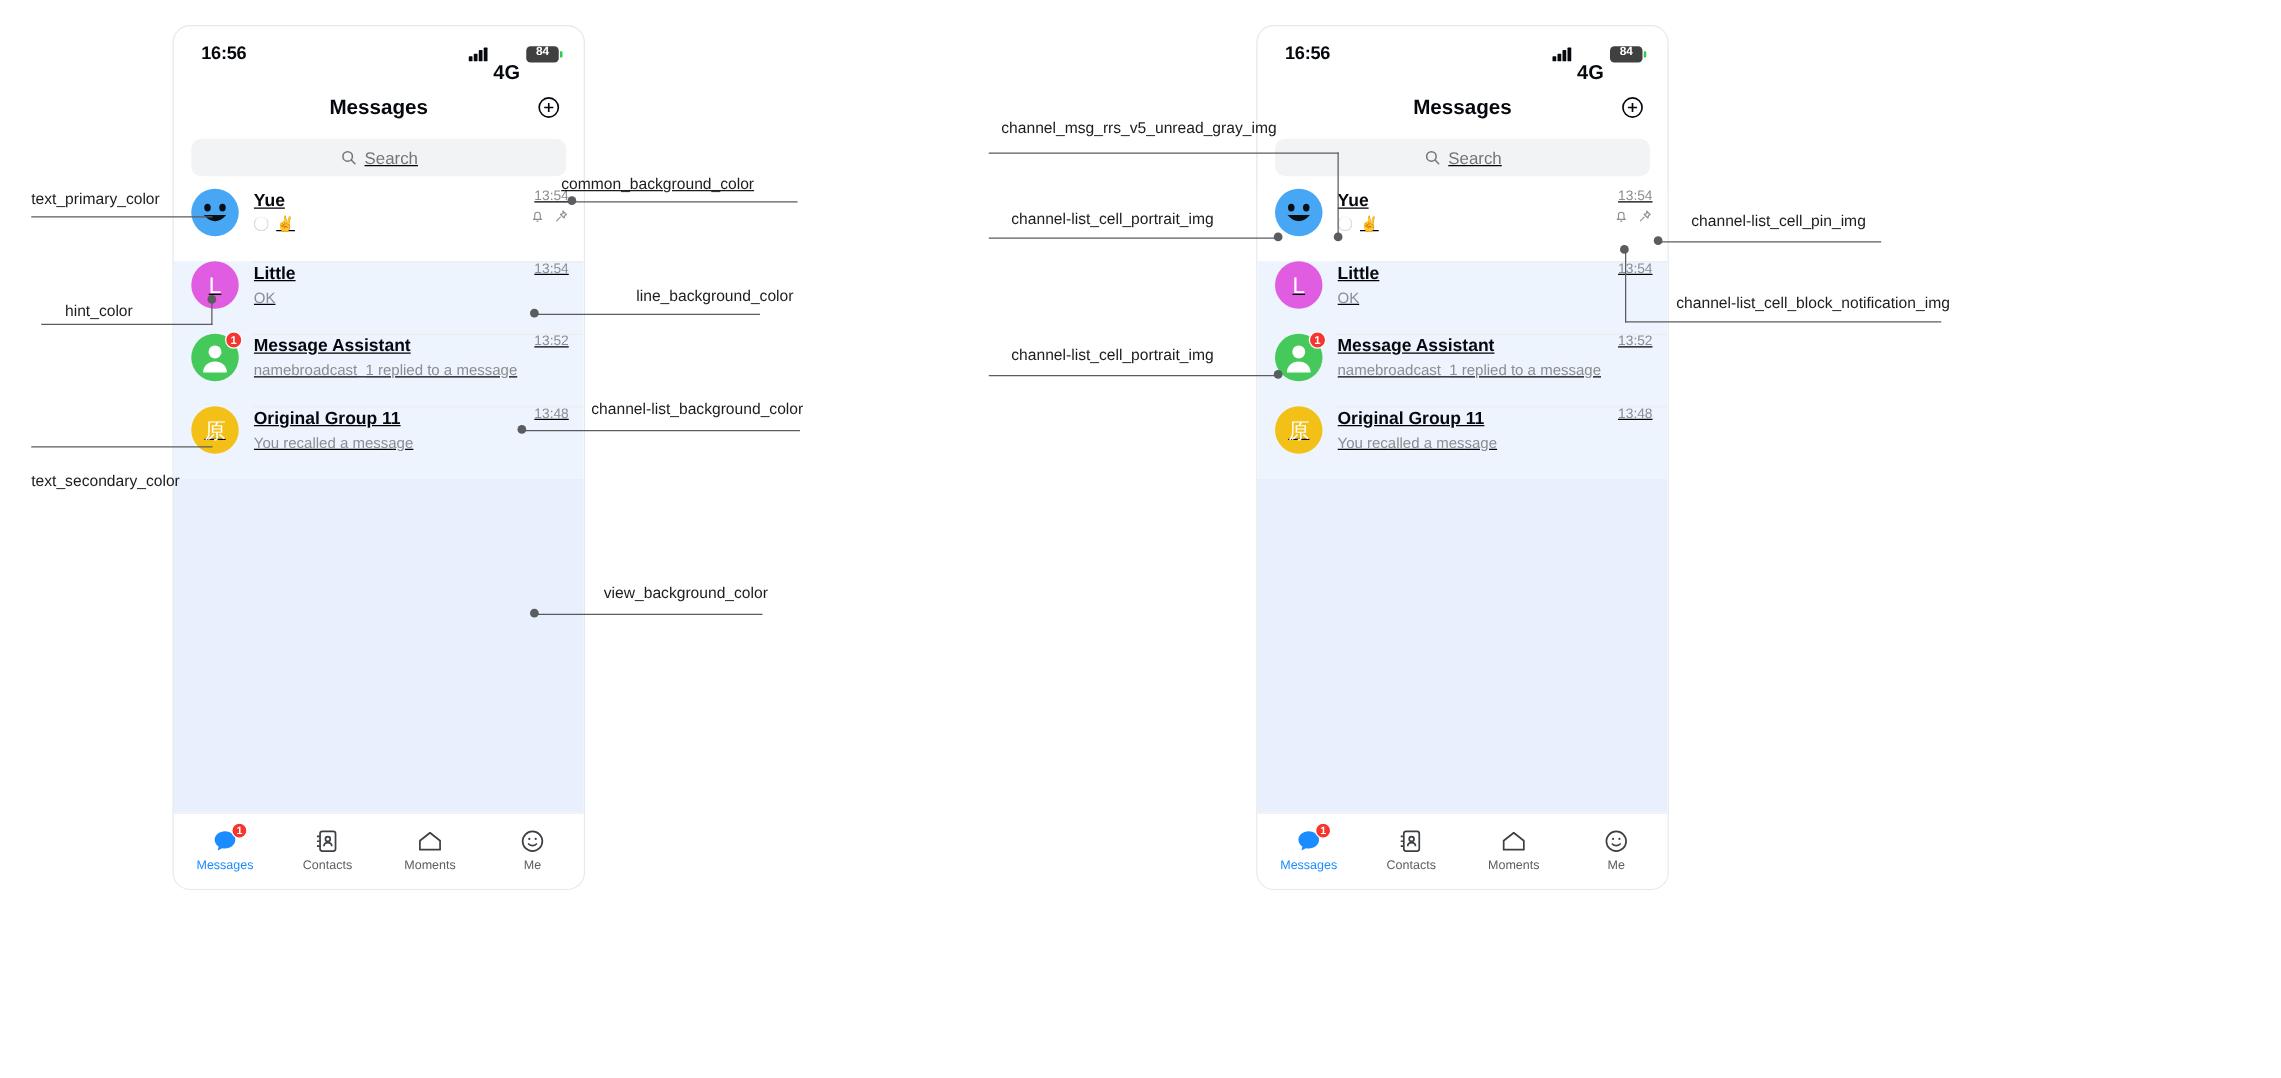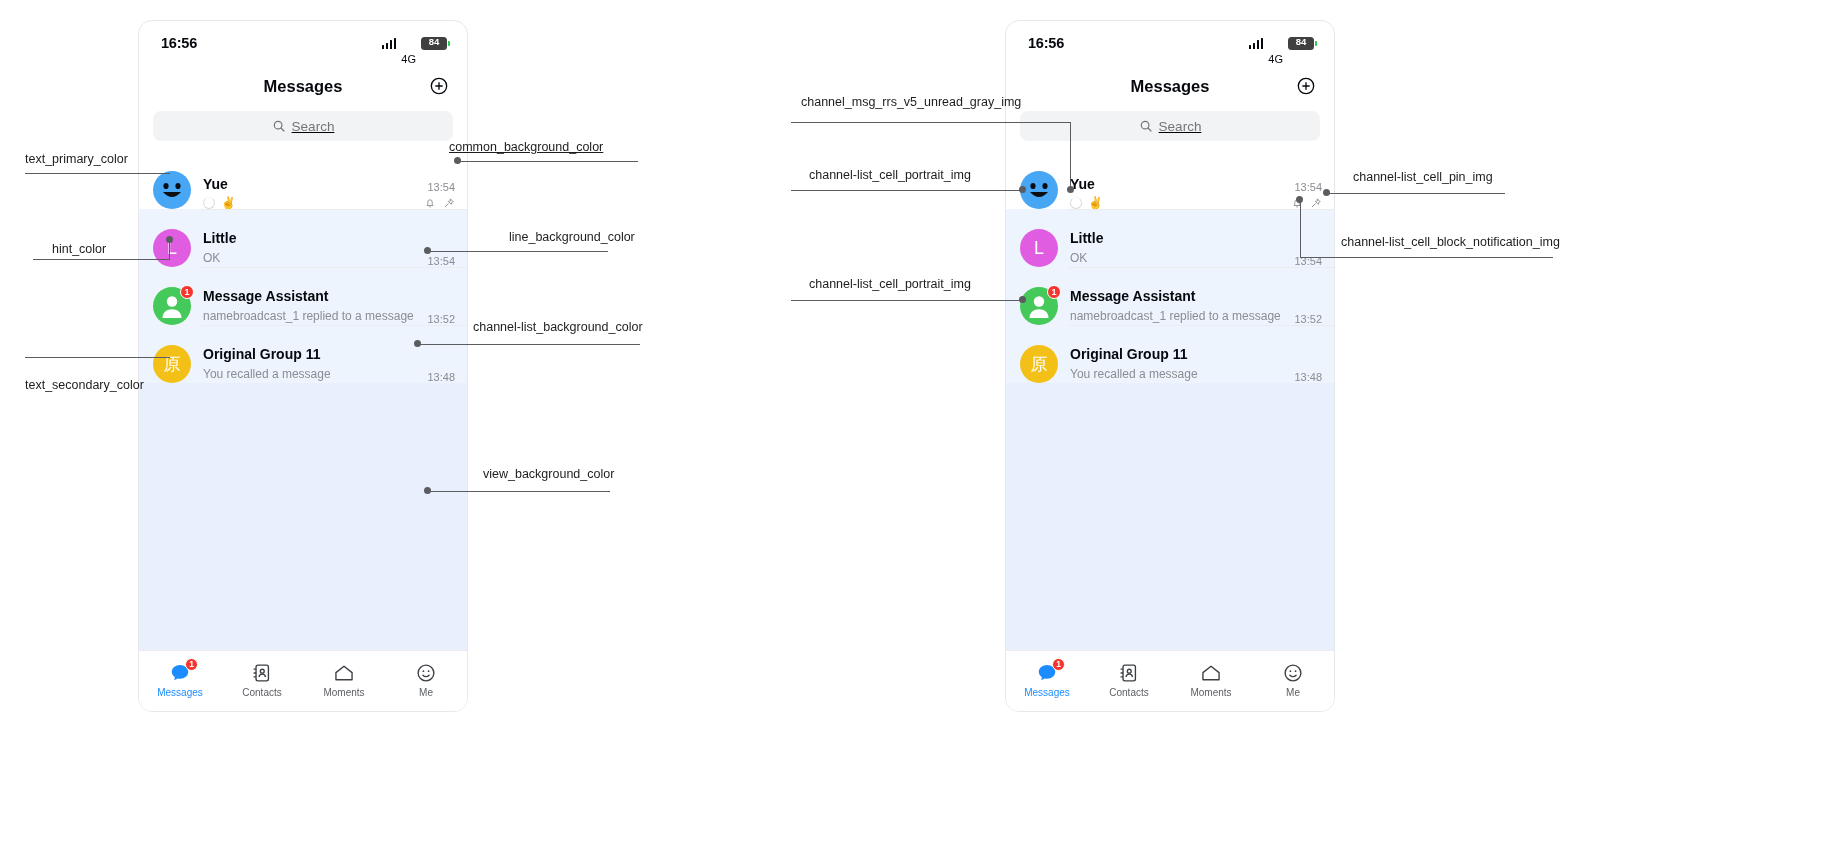--- a/index.html
+++ b/index.html
@@ -35,21 +35,21 @@
     font-size: 14.5px; font-weight: bold; color: #05080d;
     letter-spacing: -0.2px;
   }
   .status-right { display: flex; align-items: center; gap: 5px; }
   .sig-bars { display: flex; align-items: flex-end; gap: 1.5px; height: 11px; }
   .sig-bars i { width: 2.5px; background: #05080d; border-radius: 0.5px; display:block; }
   .sig-bars i:nth-child(1){ height: 4px; }
   .sig-bars i:nth-child(2){ height: 6px; }
   .sig-bars i:nth-child(3){ height: 8.5px; }
   .sig-bars i:nth-child(4){ height: 11px; }
-  .net-label { font-size: 11px; font-weight: normal; color: #05080d; margin-top: 32px; }
+  .net-label { font-size: 16px; font-weight: bold; color: #05080d; margin-top: 32px; }
   .battery {
     position: relative;
     background: #404040; border-radius: 3.5px;
     height: 13px; min-width: 26px;
     display: flex; align-items: flex-start; justify-content: center;
     padding: 0 3px;
   }
   .battery span { font-size: 9.5px; font-weight: bold; color: #ffffff; line-height:1; }
   .battery:after {
     content:""; position:absolute; right:-3px; top:4px;
@@ -71,22 +71,22 @@
   .search-wrap { padding: 4px 14px 10px; text-decoration: underline; }
   .search-box {
     height: 30px; background: #f2f3f5; border-radius: 8px;
     display: flex; align-items: center; justify-content: center; gap: 6px;
   }
   .search-text { font-size: 13.5px; color: #737577; }
 
   
   .chat-list { background: #ffffff; }
   .chat-row {
-    height: 58px; display: flex; align-items: flex-end;
-    padding: 0 12px 0 14px; position: relative;
+    height: 58px; display: flex; align-items: flex-start;
+    padding: 0 12px 0 14px; position: relative; text-decoration: underline;
   }
   .chat-row.tinted { background: #eef4fd; }
   .chat-row + .chat-row:before {
     content:""; position:absolute; left:62px; right:0; top:0;
     height:1px; background:#ececee;
   }
   .avatar {
     width: 38px; height: 38px; border-radius: 50%;
     flex: 0 0 38px; position: relative;
     display: flex; align-items: center; justify-content: center;

